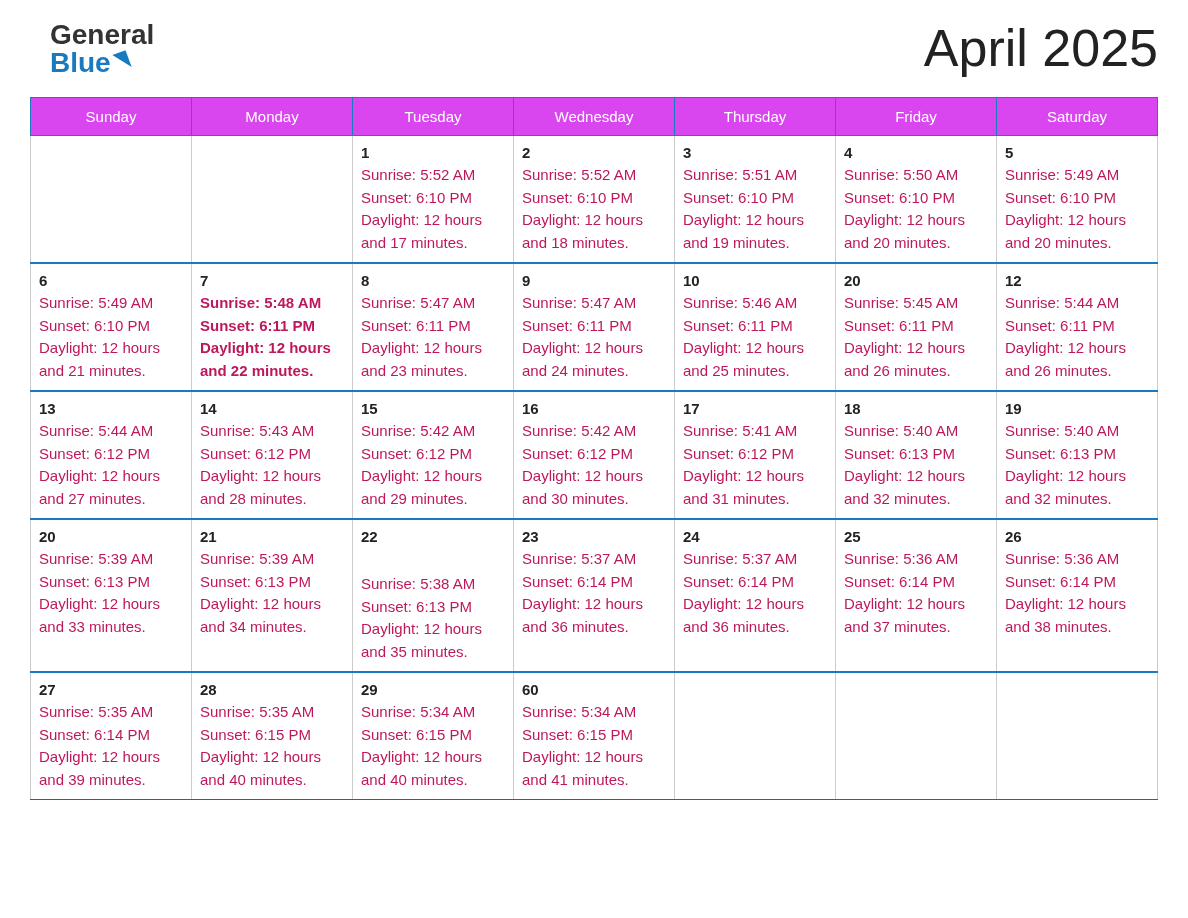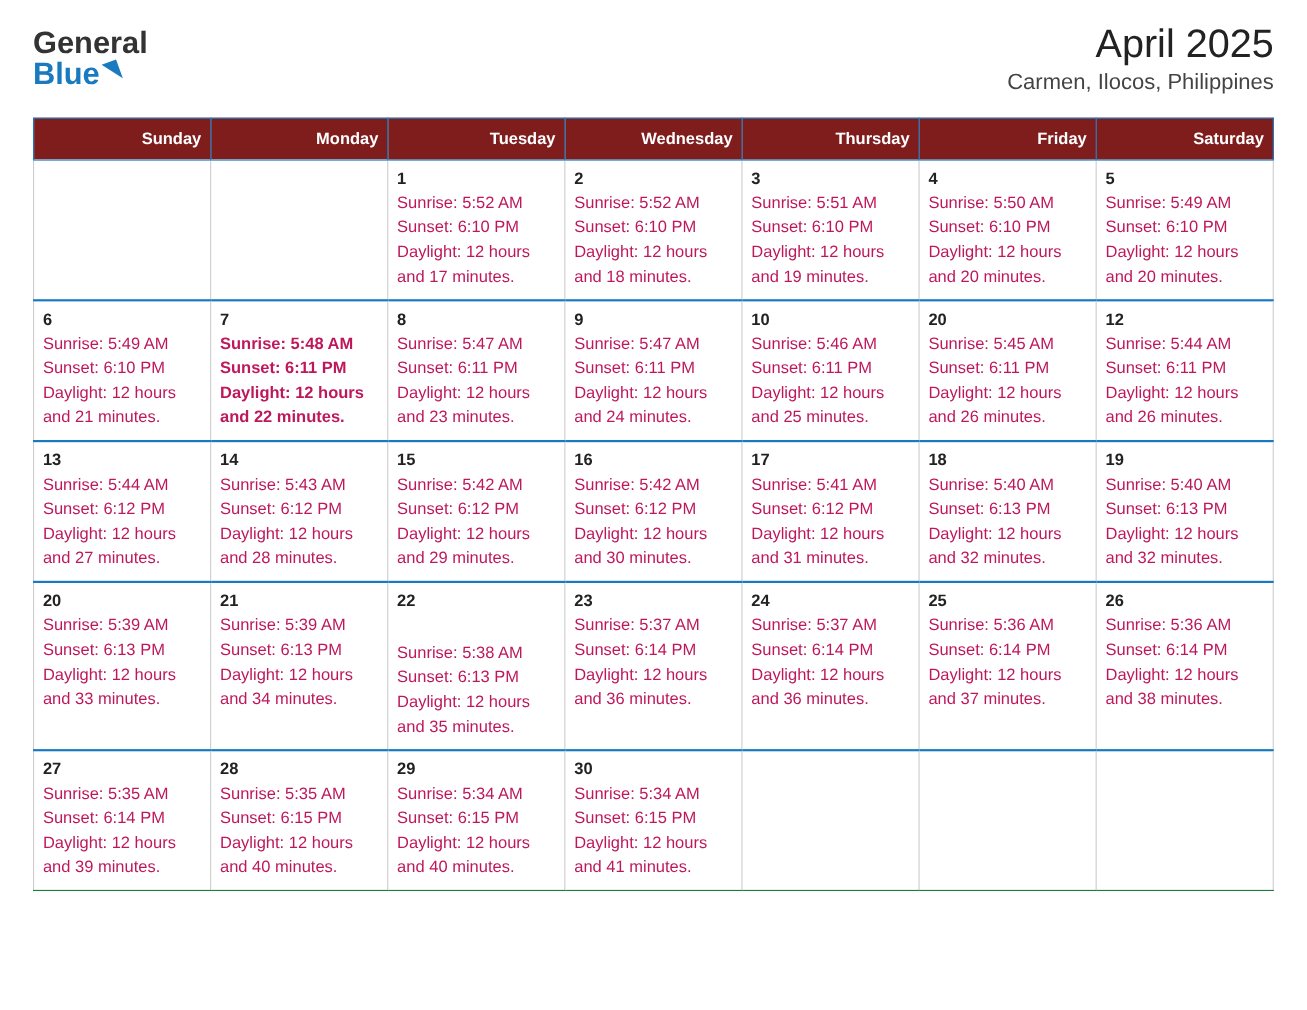--- a/index.html
+++ b/index.html
@@ -6,22 +6,23 @@
     body {
       font-family: Arial, sans-serif;
       background: #fff;
       width: 1188px;
       min-height: 918px;
       padding: 20px 30px;
     }
     .header {
       display: flex;
       justify-content: space-between;
-      align-items: center;
+      align-items: flex-end;
       margin-bottom: 20px;
+      margin-left: 20px;
     }
     .logo {
       display: flex;
       flex-direction: column;
       align-items: flex-start;
     }
     .logo-general {
       font-size: 28px;
       font-weight: bold;
       color: #333;
@@ -44,42 +45,42 @@
       border-top: 18px solid #1a7abf;
       margin-left: 4px;
       transform: rotate(-20deg);
       position: relative;
       top: -2px;
     }
     .title-section {
       text-align: right;
     }
     .month-title {
-      font-size: 36px;
+      font-size: 52px;
       font-weight: normal;
       color: #222;
       line-height: 1.1;
     }
     .location {
       font-size: 20px;
       color: #444;
       margin-top: 4px;
     }
     .calendar-table {
       width: 100%;
       border-collapse: collapse;
       table-layout: fixed;
     }
     .calendar-table th {
-      background-color: #7f1d1d;
+      background-color: #d946ef;
       color: #fff;
       padding: 10px 8px;
       font-size: 15px;
-      font-weight: bold;
-      text-align: right;
+      font-weight: normal;
+      text-align: center;
       border: 1px solid #1a7abf;
     }
     .calendar-table td {
       vertical-align: top;
       padding: 8px 8px;
       border: 1px solid #ccc;
       height: 110px;
       font-size: 13px;
       color: #333;
     }
@@ -111,21 +112,20 @@
 <div class="header">
   <div class="logo">
     <span class="logo-general">General</span>
     <span class="logo-blue">
       <span>Blue</span>
         <span class="logo-triangle"></span>
     </span>
   </div>
   <div class="title-section">
     <div class="month-title">April 2025</div>
-    <div class="location">Carmen, Ilocos, Philippines</div>
   </div>
 </div>
 
 <table class="calendar-table">
   <thead>
     <tr>
     <th>Sunday</th>
         <th>Monday</th>
         <th>Tuesday</th>
         <th>Wednesday</th>
@@ -343,21 +343,21 @@
 and 40 minutes.</div>
         </td>
         <td>
           <span class="day-number">29</span>
           <div class="day-info" style="white-space: pre-line;">Sunrise: 5:34 AM
 Sunset: 6:15 PM
 Daylight: 12 hours
 and 40 minutes.</div>
         </td>
         <td>
-          <span class="day-number">30</span>
+          <span class="day-number">60</span>
           <div class="day-info" style="white-space: pre-line;">Sunrise: 5:34 AM
 Sunset: 6:15 PM
 Daylight: 12 hours
 and 41 minutes.</div>
         </td>
         <td class="empty-cell"></td>
         <td class="empty-cell"></td>
         <td class="empty-cell"></td>
       </tr>
     </tbody>

